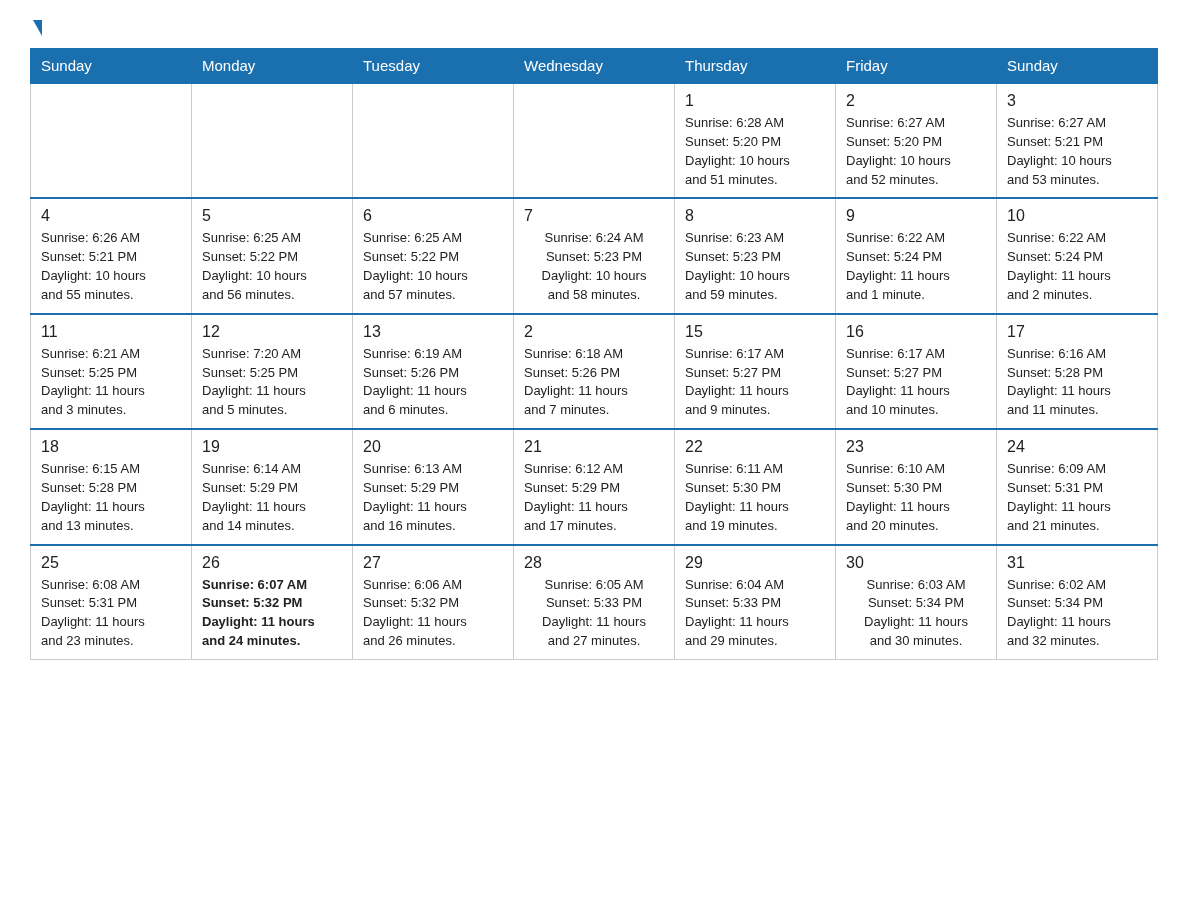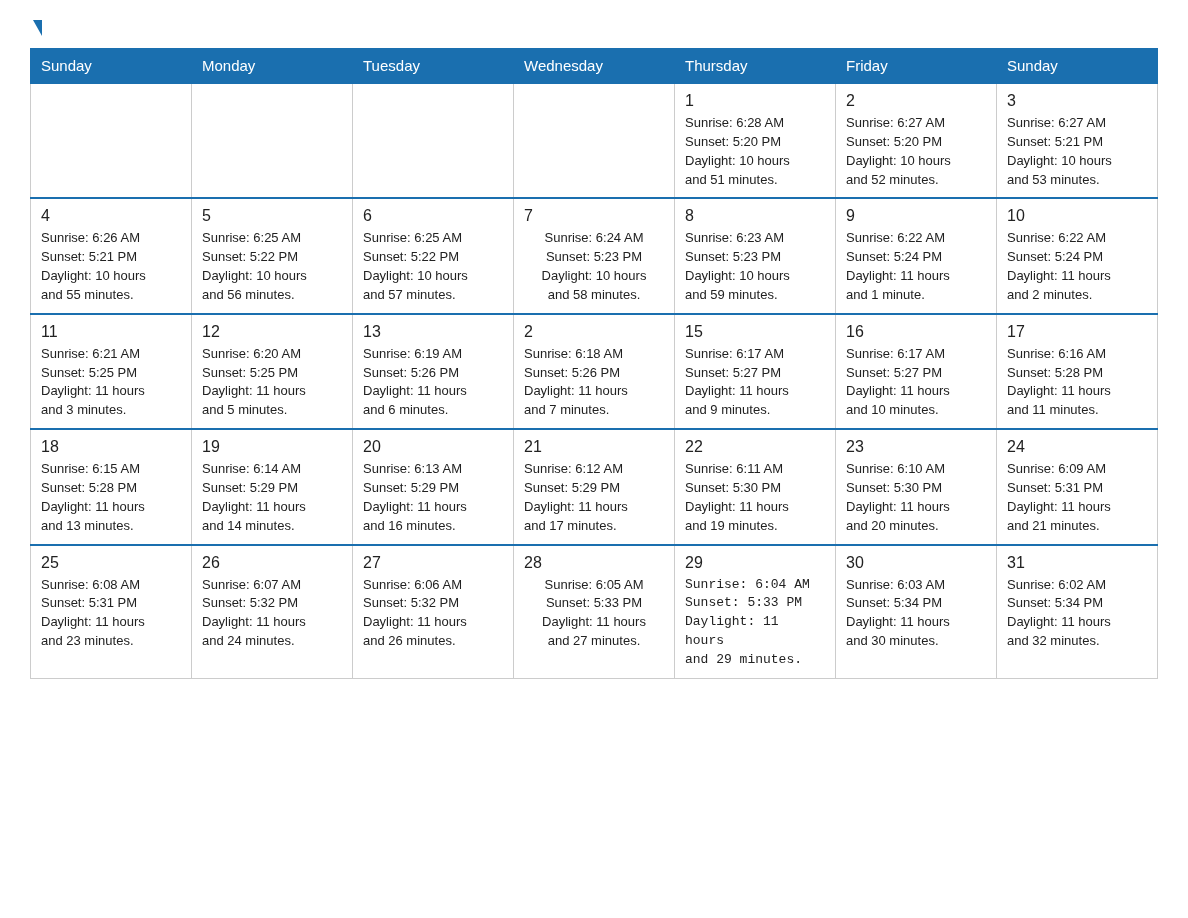--- a/index.html
+++ b/index.html
@@ -212,21 +212,21 @@
       <tr>
         <td>
           <span class="day-number">11</span>
           <div class="day-info" style="white-space: pre-line;">Sunrise: 6:21 AM
 Sunset: 5:25 PM
 Daylight: 11 hours
 and 3 minutes.</div>
         </td>
         <td>
           <span class="day-number">12</span>
-          <div class="day-info" style="white-space: pre-line;">Sunrise: 6:20 AM
+          <div class="day-info" style="white-space: pre-line;">Sunrise: 7:20 AM
 Sunset: 5:25 PM
 Daylight: 11 hours
 and 5 minutes.</div>
         </td>
         <td>
           <span class="day-number">13</span>
           <div class="day-info" style="white-space: pre-line;">Sunrise: 6:19 AM
 Sunset: 5:26 PM
 Daylight: 11 hours
 and 6 minutes.</div>
@@ -314,49 +314,49 @@
       <tr>
         <td>
           <span class="day-number">25</span>
           <div class="day-info" style="white-space: pre-line;">Sunrise: 6:08 AM
 Sunset: 5:31 PM
 Daylight: 11 hours
 and 23 minutes.</div>
         </td>
         <td>
           <span class="day-number">26</span>
-          <div class="day-info" style="white-space: pre-line;">Sunrise: 6:07 AM
+          <div class="day-info" style="white-space: pre-line; font-weight: bold;">Sunrise: 6:07 AM
 Sunset: 5:32 PM
 Daylight: 11 hours
 and 24 minutes.</div>
         </td>
         <td>
           <span class="day-number">27</span>
           <div class="day-info" style="white-space: pre-line;">Sunrise: 6:06 AM
 Sunset: 5:32 PM
 Daylight: 11 hours
 and 26 minutes.</div>
         </td>
         <td>
           <span class="day-number">28</span>
           <div class="day-info" style="white-space: pre-line; text-align: center;">Sunrise: 6:05 AM
 Sunset: 5:33 PM
 Daylight: 11 hours
 and 27 minutes.</div>
         </td>
         <td>
           <span class="day-number">29</span>
-          <div class="day-info" style="white-space: pre-line; font-family: Liberation Mono, monospace;">Sunrise: 6:04 AM
+          <div class="day-info" style="white-space: pre-line;">Sunrise: 6:04 AM
 Sunset: 5:33 PM
 Daylight: 11 hours
 and 29 minutes.</div>
         </td>
         <td>
           <span class="day-number">30</span>
-          <div class="day-info" style="white-space: pre-line;">Sunrise: 6:03 AM
+          <div class="day-info" style="white-space: pre-line; text-align: center;">Sunrise: 6:03 AM
 Sunset: 5:34 PM
 Daylight: 11 hours
 and 30 minutes.</div>
         </td>
         <td>
           <span class="day-number">31</span>
           <div class="day-info" style="white-space: pre-line;">Sunrise: 6:02 AM
 Sunset: 5:34 PM
 Daylight: 11 hours
 and 32 minutes.</div>

